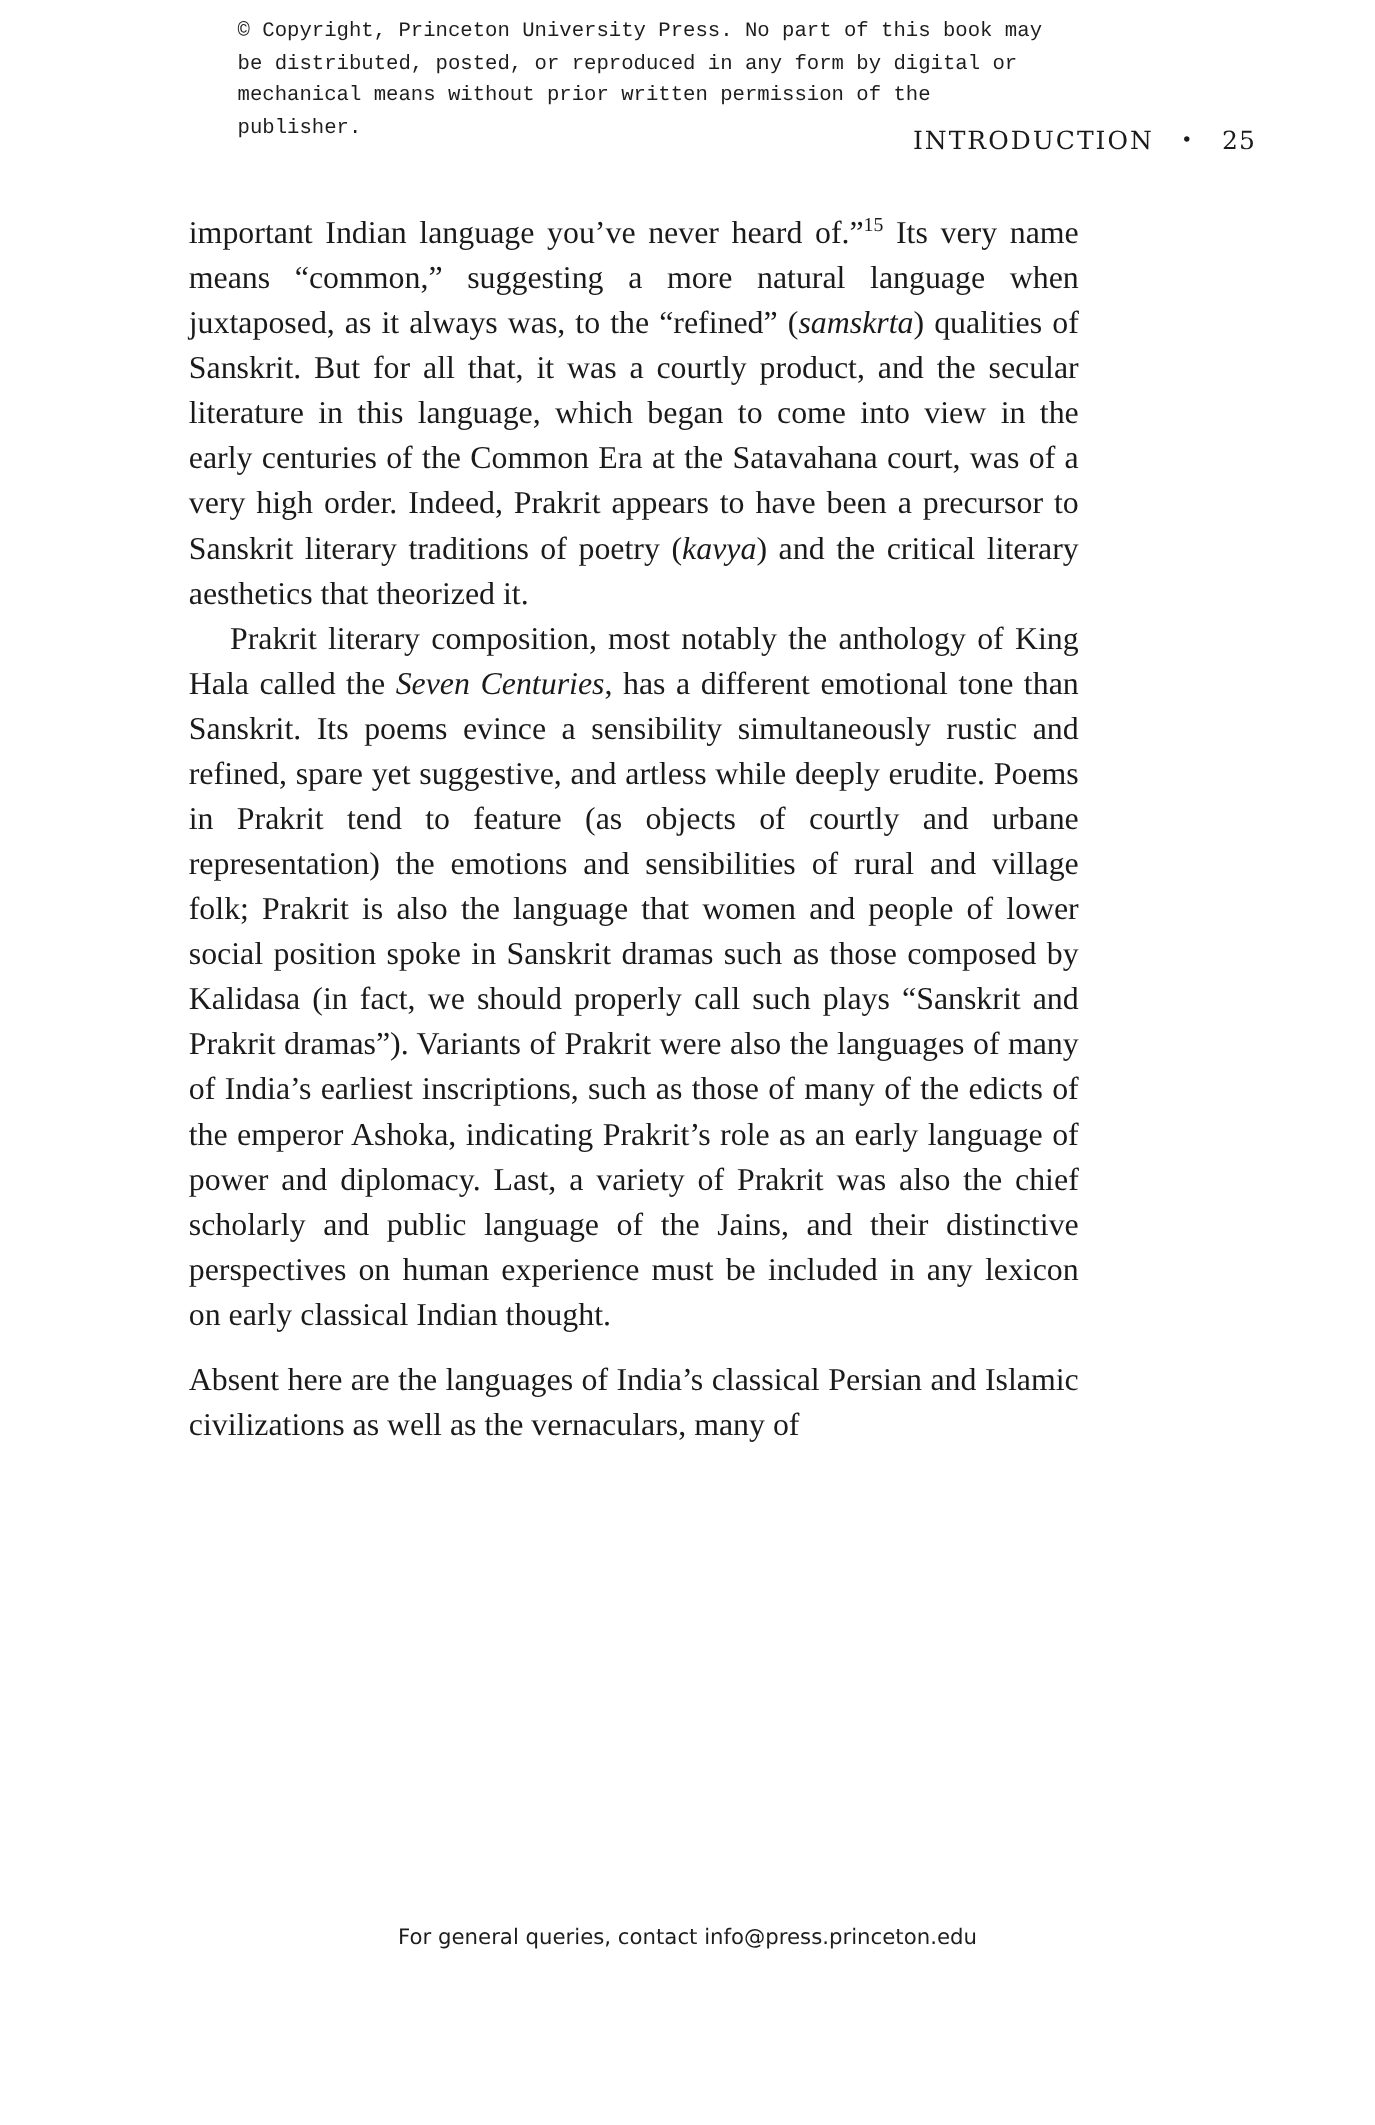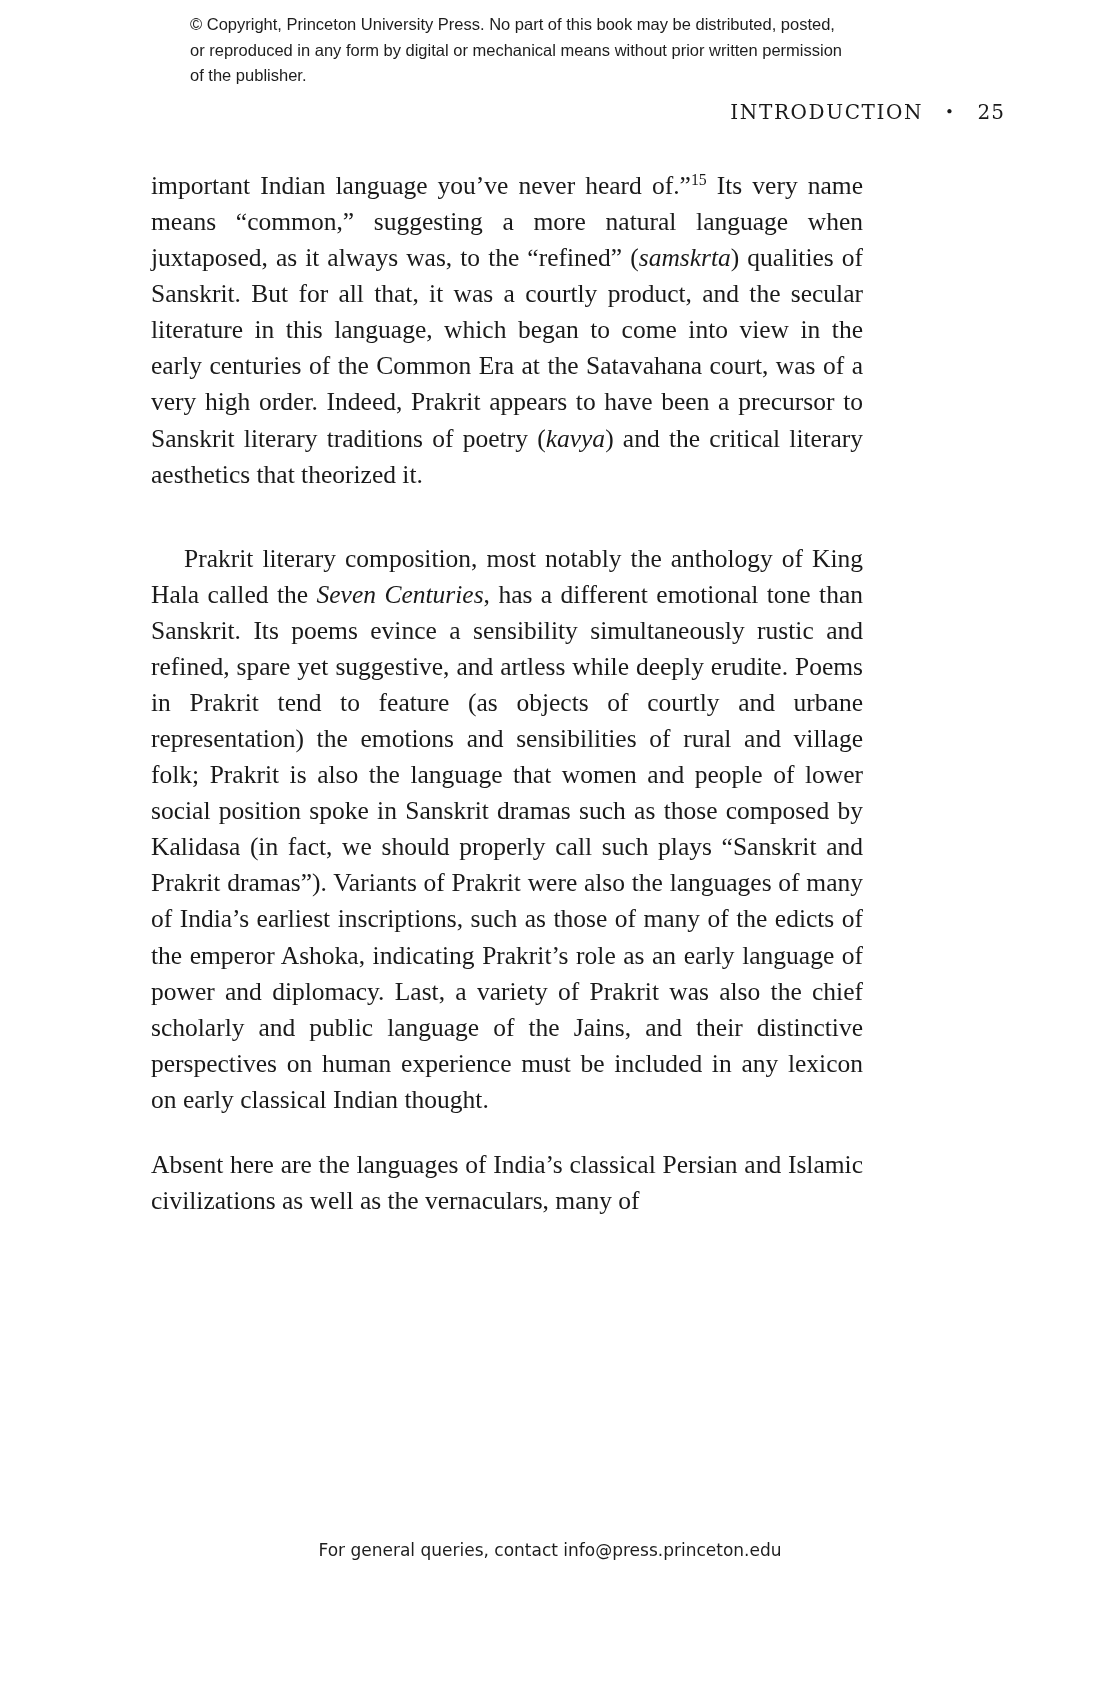--- a/index.html
+++ b/index.html
@@ -20,21 +20,21 @@
     position: absolute;
     inset: 0;
   }
 
   
   .copyright {
     position: absolute;
     top: 12px;
     left: 190px;
     width: 660px;
-    font-family: Liberation Sans, sans-serif;
+    font-family: Liberation Mono, monospace;
     font-size: 16.5px;
     line-height: 1.55;
     color: #1d1d1d;
     text-align: left;
   }
 
   
   .running-head {
     position: absolute;
     top: 100px;
@@ -69,24 +69,23 @@
   .body-block p {
     margin: 0;
     font-size: 25.5px;
     line-height: 1.415;
     text-align: justify;
     text-justify: inter-word;
     hyphens: manual;
   }
   .body-block p.indent {
     text-indent: 33px;
-    margin-top: 48px;
   }
   .body-block p.gap-before {
-    margin-top: 29px;
+    margin-top: 16px;
   }
   .sup {
     font-size: 0.62em;
     vertical-align: super;
     line-height: 0;
   }
   em {
     font-style: italic;
   }
 

